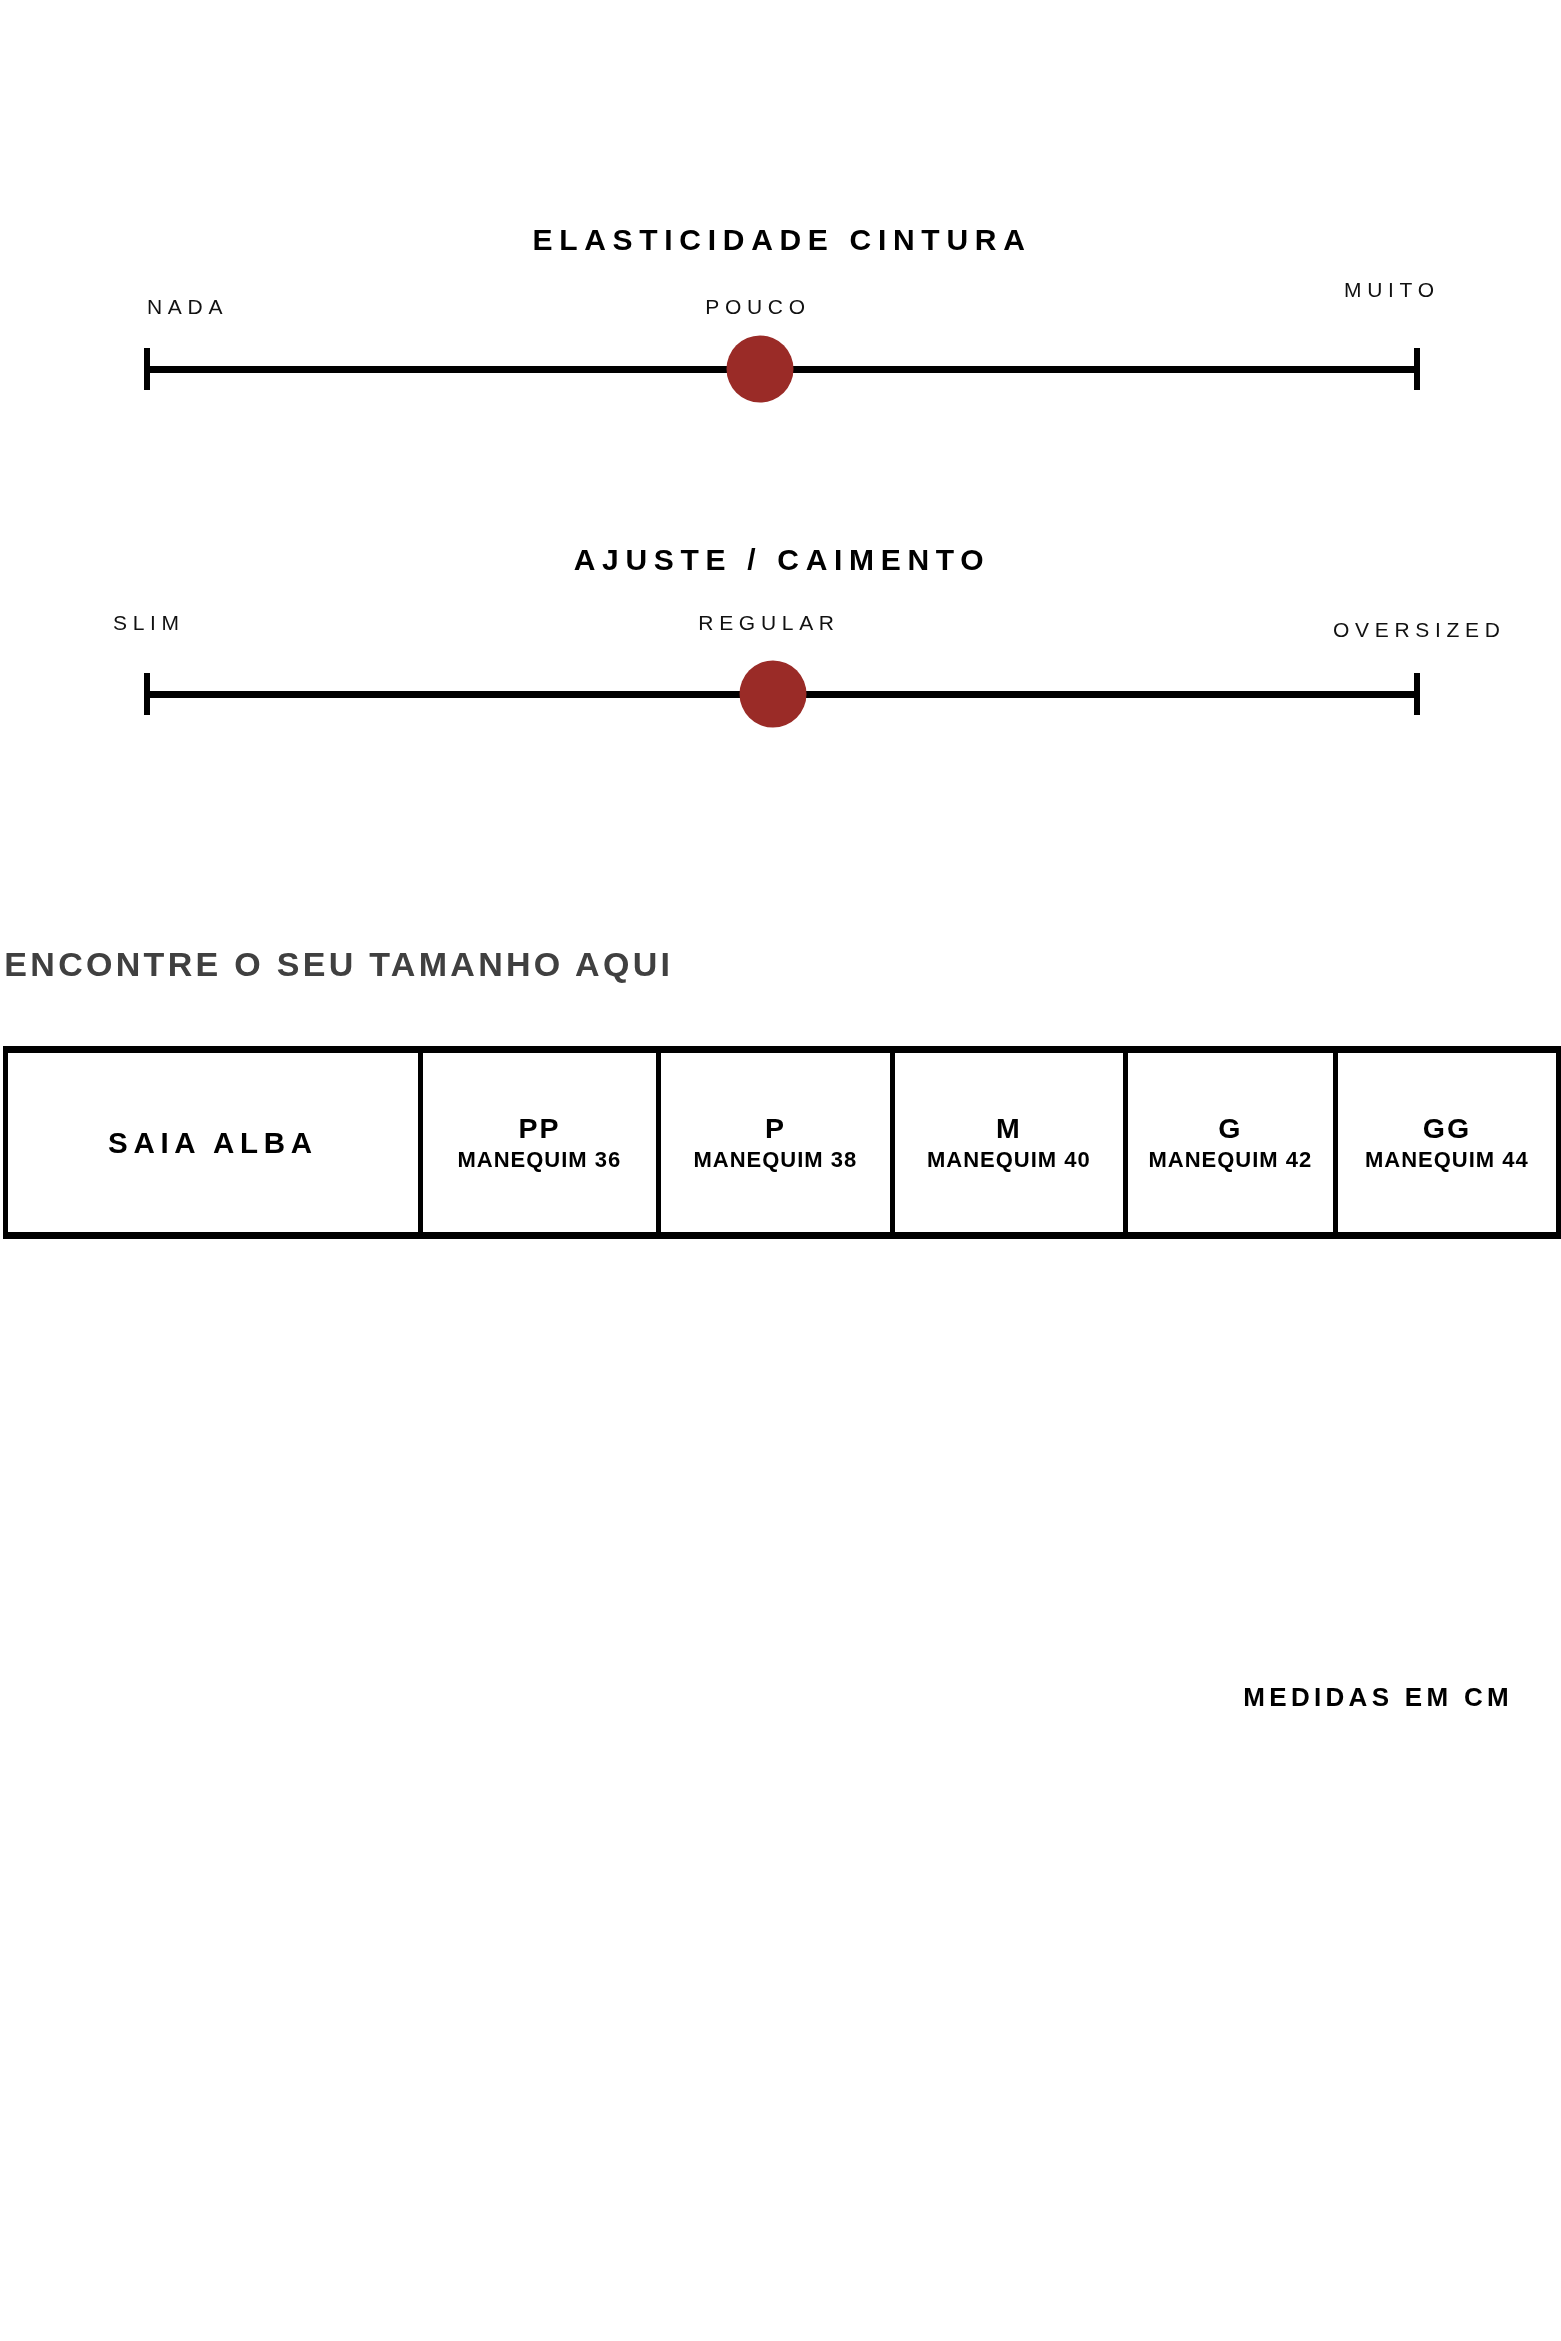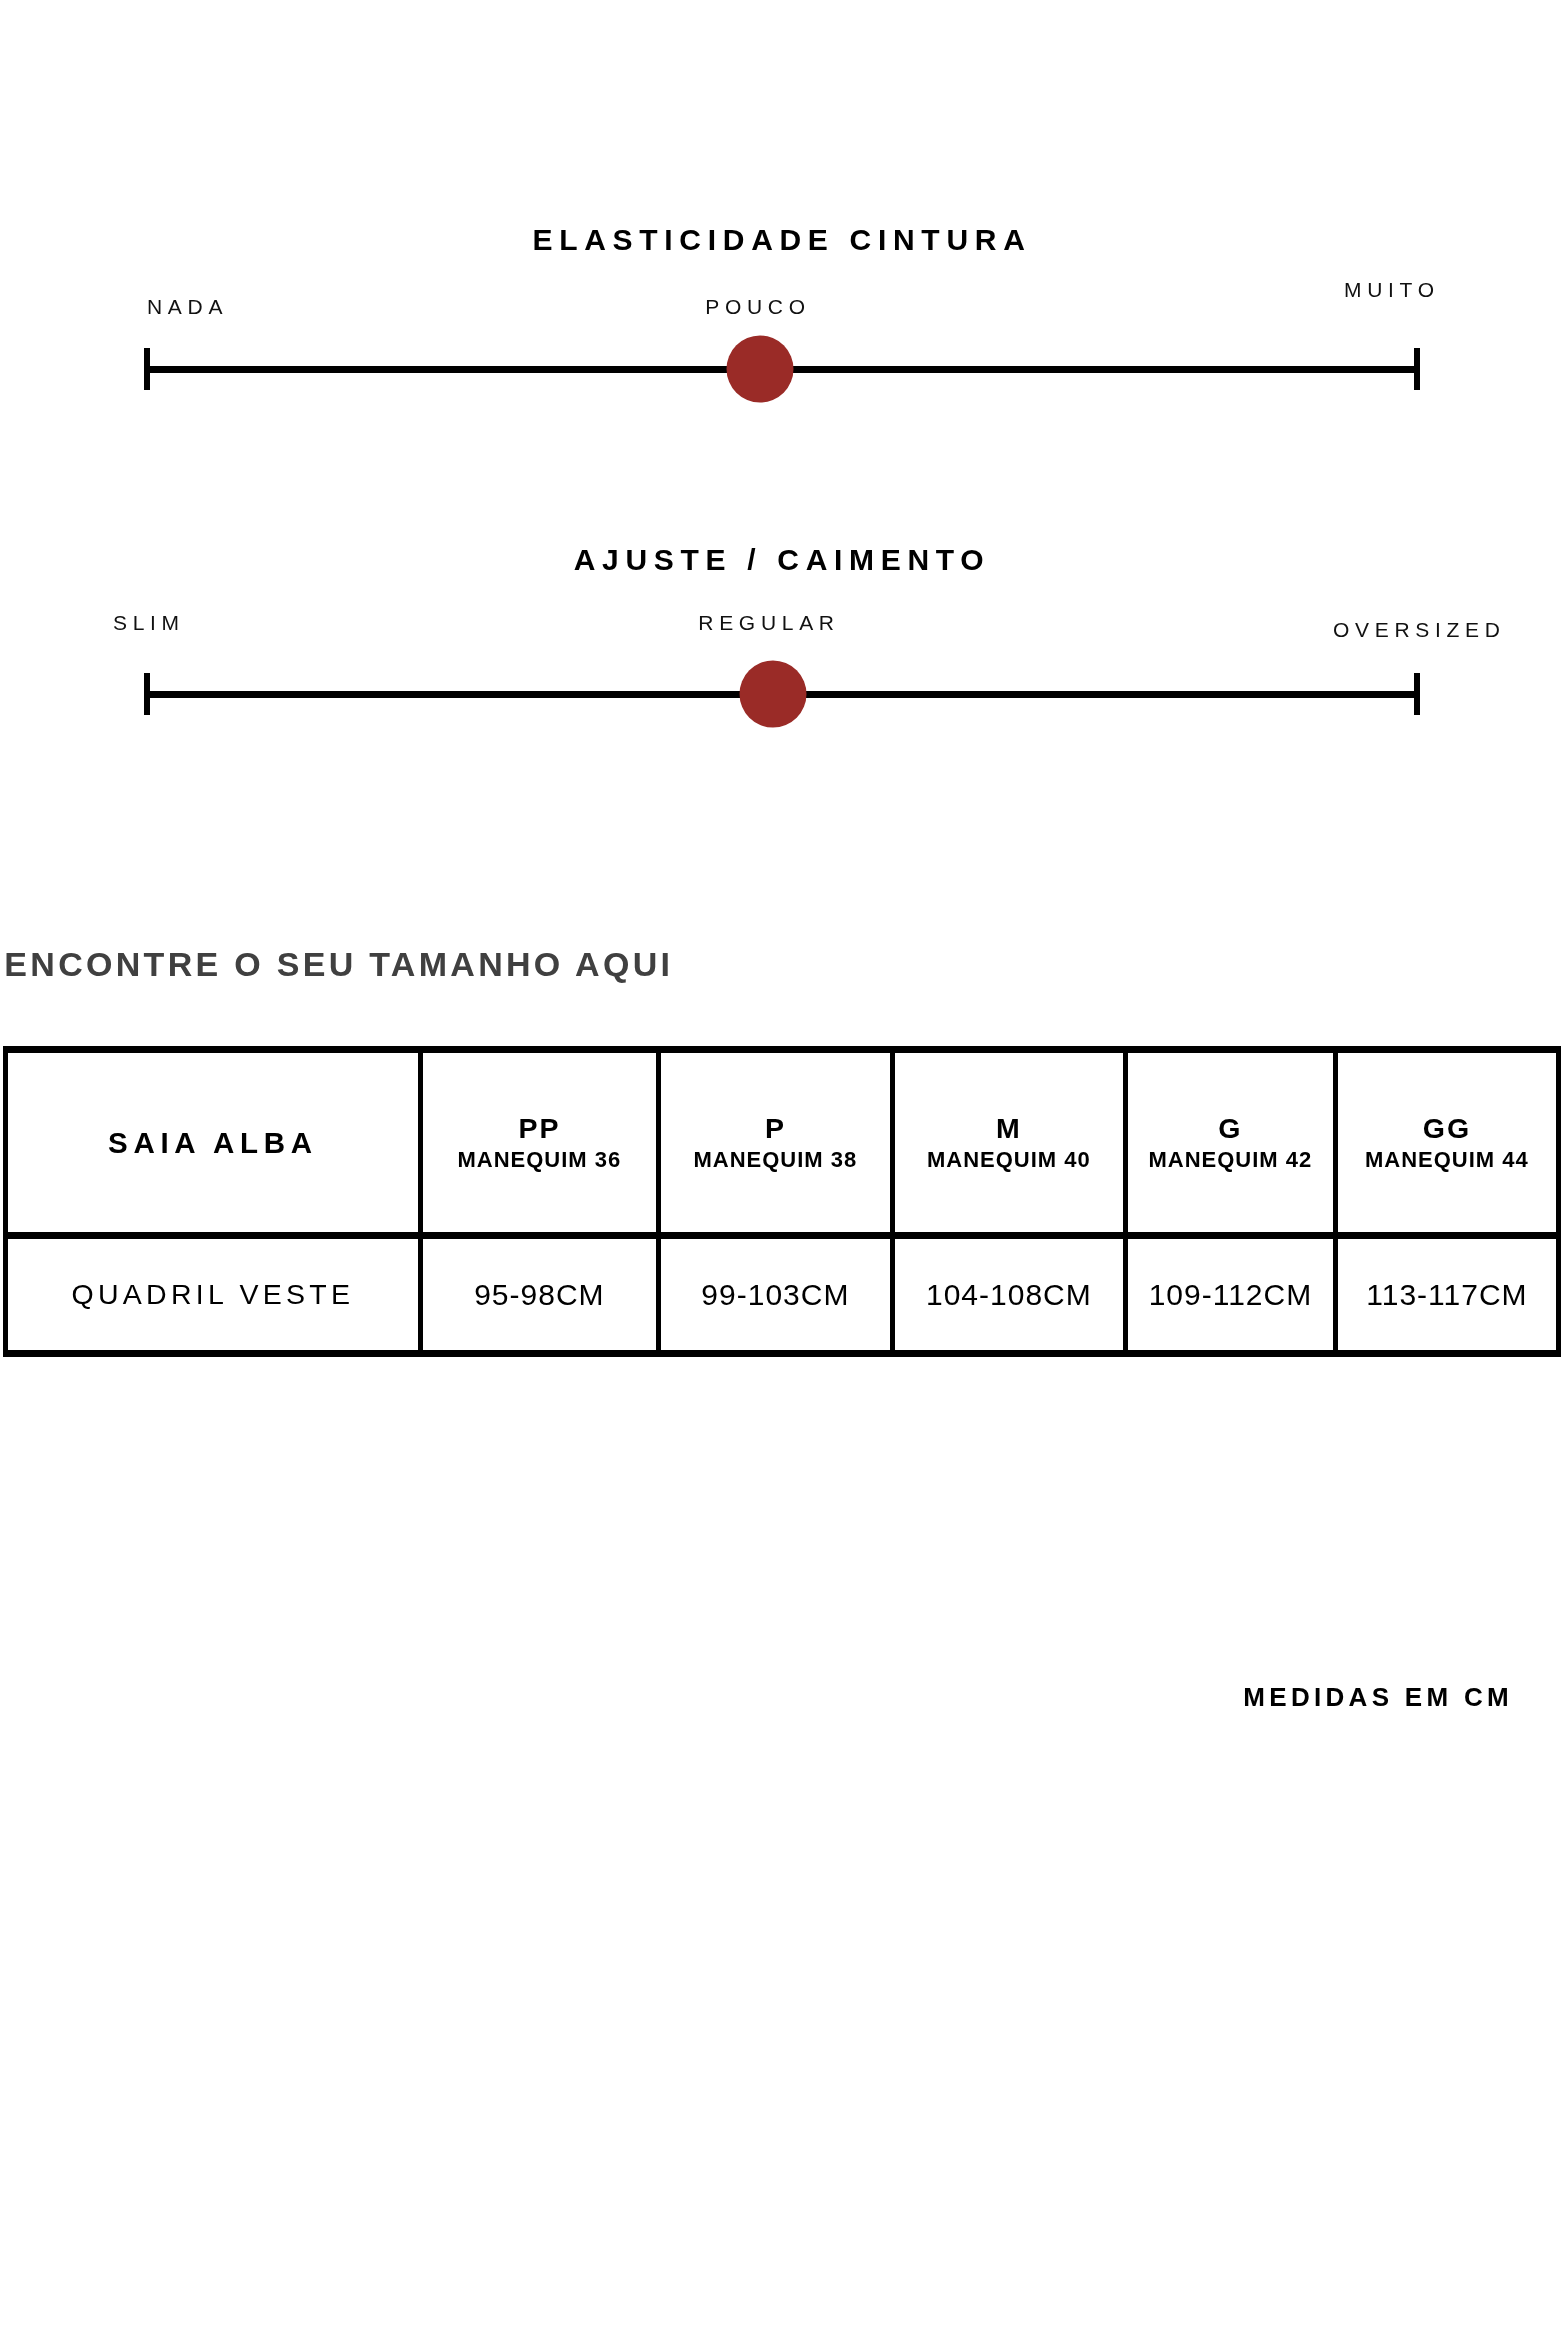--- a/index.html
+++ b/index.html
@@ -194,25 +194,17 @@
     </th>
     <th>
       <div class="size-code">G</div>
       <div class="mannequin">MANEQUIM 42</div>
     </th>
     <th>
       <div class="size-code">GG</div>
       <div class="mannequin">MANEQUIM 44</div>
     </th>
   </tr>
-  <tr class="data-row">
-    <td><span class="row-label">QUADRIL VESTE</span></td>
-    <td><span class="cell-value">95-98CM</span></td>
-    <td><span class="cell-value">99-103CM</span></td>
-    <td><span class="cell-value">104-108CM</span></td>
-    <td><span class="cell-value">109-112CM</span></td>
-    <td><span class="cell-value">113-117CM</span></td>
-  </tr>
 </tbody>
   </table>
 
 <div class="units-note">MEDIDAS EM CM</div>
 
 
 </body></html>

